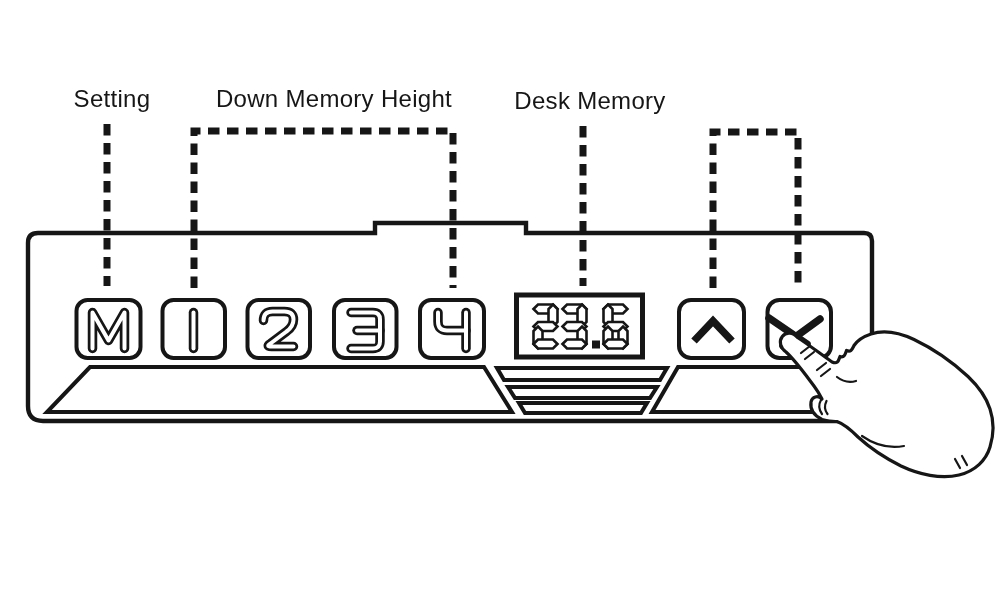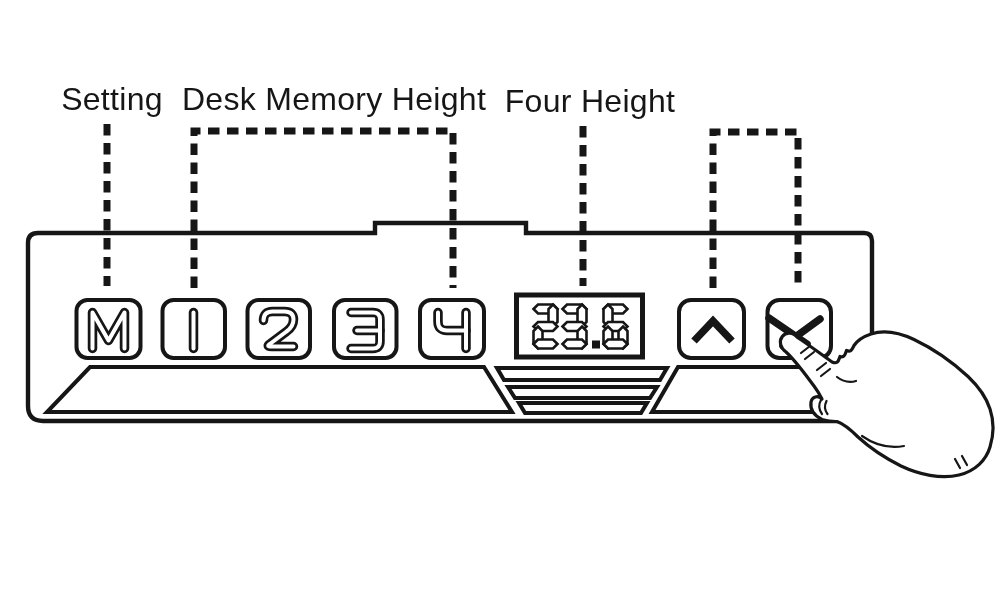--- a/index.html
+++ b/index.html
@@ -1,20 +1,20 @@
 <!DOCTYPE html>
 <html><head>
 <meta charset="utf-8">
 <style>
   html,body{margin:0;padding:0;background:#ffffff;}
   .stage{position:relative;width:1000px;height:600px;background:#ffffff;overflow:hidden;
          font-family:"Liberation Sans", sans-serif;}
   .stage svg{position:absolute;left:0;top:0;}
   .callout-label{position:absolute;transform:translateX(-50%);white-space:nowrap;
-         font-size:32px;line-height:28px;letter-spacing:0.3px;color:#161616;}
+         font-size:24px;line-height:28px;letter-spacing:0.3px;color:#161616;}
   #lbl-setting{left:112px;top:85px;}
   #lbl-memory{left:334px;top:85px;}
   #lbl-desk{left:590px;top:87px;}
   #lbl-updown{left:780px;top:87px;}
   .outline{fill:#ffffff;stroke:#161616;}
   .dash{fill:none;stroke:#161616;stroke-width:7;stroke-dasharray:11.5 7.5;}
   .solidstroke{fill:none;stroke:#161616;}
 </style>
 </head>
 <body>
@@ -148,15 +148,15 @@
         <path d="M821,400 Q817,407 822,414"></path>
         <path d="M826.5,401 Q823,408 827.5,414"></path>
         <path d="M862,436 Q882,450 904,446"></path>
         <path d="M955,459 l5,9"></path>
         <path d="M962,456 l5,9"></path>
       </g>
     </g>
   </svg>
 
   <div class="callout-label" id="lbl-setting">Setting</div>
-  <div class="callout-label" id="lbl-memory">Desk Memory Height</div>
-  <div class="callout-label" id="lbl-desk">Four Height</div>
+  <div class="callout-label" id="lbl-memory">Down Memory Height</div>
+  <div class="callout-label" id="lbl-desk">Desk Memory</div>
 </div>
 
 </body></html>

